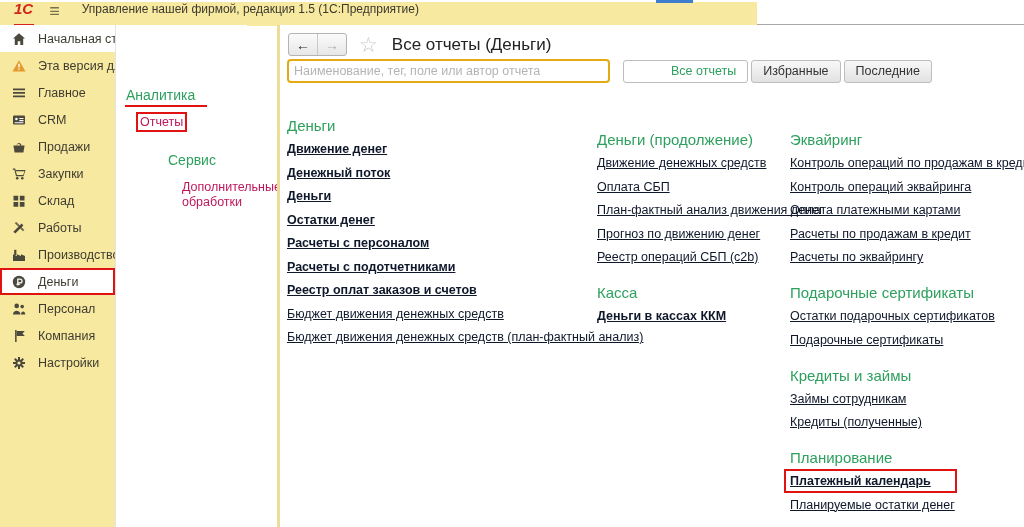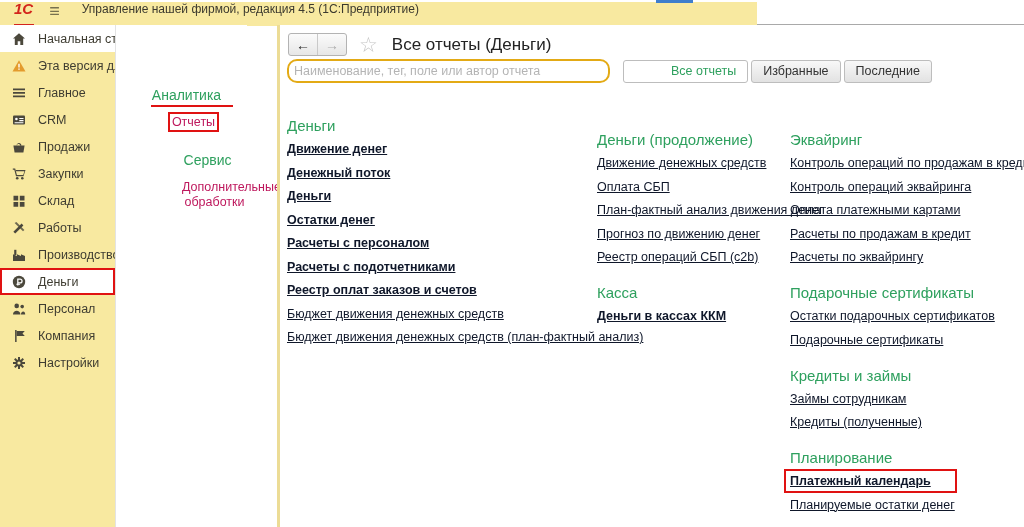--- a/index.html
+++ b/index.html
@@ -26,21 +26,21 @@
   .s-item { height:27px; display:flex; align-items:center; font-size:12.5px; color:#3e3c31;
             cursor:pointer; white-space:nowrap; overflow:hidden; box-sizing:border-box; }
   .s-icon { width:14px; height:14px; margin-left:12px; flex:none; }
   .s-icon svg { width:14px; height:14px; display:block; fill:#4b483c; }
   .s-label { margin-left:12px; }
   .s-active { background:#ffffff; }
   .s-ann { background:#ffffff; outline:2px solid #e01212; outline-offset:-2px; }
 
   
   .panel2 { position:absolute; left:115px; top:25px; width:132px; bottom:0; background:#ffffff;
-            border-left:1px solid #e3e3e3; box-sizing:border-box; padding-top:62px;text-align:center; }
+            border-left:1px solid #e3e3e3; box-sizing:border-box; padding-top:62px; }
   .p-sec + .p-sec { margin-top:22px;margin-left:42px; }
   .p-head { color:#2ea05e; font-size:14px; margin-left:10px; line-height:16px; }
   .p-head span { position:relative; display:inline-block; }
   .p-head-ann span::after { content:""; position:absolute; left:-1px; right:-12px; bottom:-4px;
             height:2px; background:#e01212; }
   .p-item { margin:12px 0 0 24px; font-size:12.5px; color:#be185d; line-height:15px; cursor:pointer; }
   .p-item-ann { position:relative; }
   .p-item-ann::after { content:""; position:absolute; left:-4px; right:-4px; top:-3px; bottom:-3px;
             border:2px solid #e01212; }
 
@@ -53,21 +53,21 @@
   .nav-btns { display:flex; height:21px; border:1px solid #b3b3b3; border-radius:3px;
               background:linear-gradient(#fbfbfb,#e7e7e7); overflow:hidden; }
   .nav-btn { width:28px; display:flex; align-items:center; justify-content:center;
              font-size:14px; cursor:pointer; }
   .nav-btn.back { color:#2b2b2b; border-right:1px solid #c9c9c9; }
   .nav-btn.fwd  { color:#adadad; }
   .star { color:#c6c6c6; font-size:21px; margin:0 9px 0 12px; line-height:1; cursor:pointer; }
   .page-title { font-size:17px; color:#232323; margin-left:5px; white-space:nowrap; }
 
   .toolbar-row { position:absolute; left:7px; top:34px; display:flex; align-items:center; }
-  .search { width:309px; height:16px; border:2px solid #e3aa15; border-radius:10px;
+  .search { width:309px; height:16px; border:2px solid #e3aa15; border-radius:4px;
             font-size:12.5px; padding:2px 5px; color:#333; outline:none;
             font-family:"Liberation Sans","DejaVu Sans",sans-serif; }
   .search::placeholder { color:#b4b4b4; }
   .filters { display:flex; margin-left:13px; gap:3px; }
   .fbtn { height:23px; padding:0 11px; font-size:12.5px; display:flex; align-items:center;
           border:1px solid #bdbdbd; border-radius:3px; color:#333; cursor:pointer;
           background:linear-gradient(#f8f8f8,#e2e2e2);
           font-family:"Liberation Sans","DejaVu Sans",sans-serif; }
   .fbtn.active { background:#ffffff; color:#2ea05e;padding-left:47px; }
 
@@ -87,21 +87,21 @@
   .lnk.ann::after { content:""; position:absolute; left:-6px; right:-26px; top:-5px; bottom:-5px;
             border:2px solid #e01212; }
 </style>
 </head>
 <body>
 
 <div class="topbar">
   <div class="topbar-yellow">
     <span class="logo">1С</span>
     <span class="hamburger">≡</span>
-    <span class="win-title">Управление нашей фирмой, редакция 4.5  (1С:Предприятие)</span>
+    <span class="win-title">Управление нашей фирмой, редакция 1.5  (1С:Предприятие)</span>
   </div>
   <div class="tab-indicator"></div>
 </div>
 
 <div class="sidebar">
     <div class="s-item s-active">
       <span class="s-icon">
         <svg viewBox="0 0 14 14">
           <path d="M7 1.2 13 6.4h-1.8V13H8.3V9.2H5.7V13H2.8V6.4H1z"></path>
         </svg>

